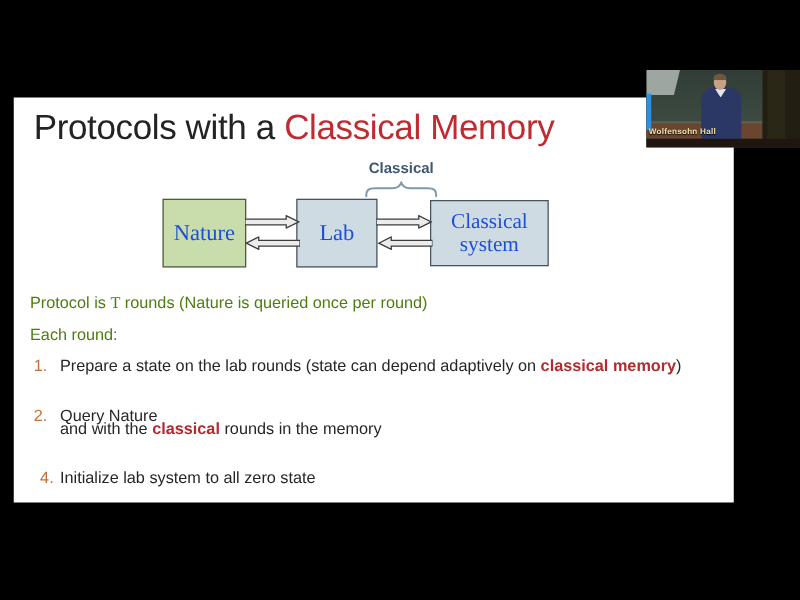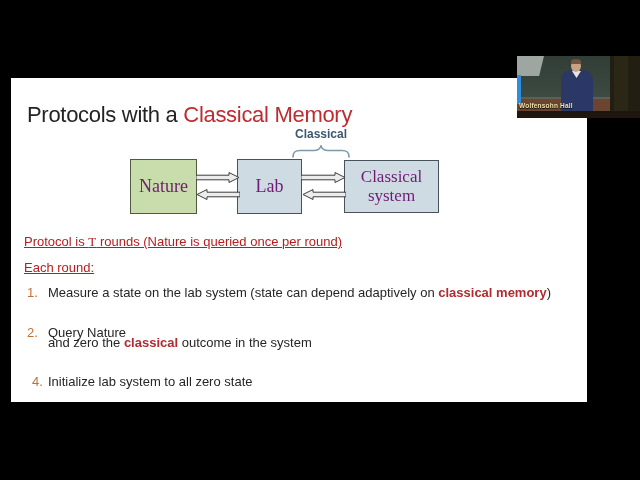--- a/index.html
+++ b/index.html
@@ -4,47 +4,47 @@
 <style>
   html,body{margin:0;padding:0;}
   body{
     width:640px;height:480px;background:#000;position:relative;overflow:hidden;
     font-family:"Liberation Sans",sans-serif;
   }
   .slide{
     position:absolute;left:11px;top:78px;width:576px;height:324px;background:#ffffff;
   }
   .title{
-    position:absolute;left:16px;top:24px;font-size:22px;color:#232323;
+    position:absolute;left:16px;top:8px;font-size:28px;color:#232323;
     letter-spacing:-0.3px;white-space:nowrap;
   }
   .title .red{color:#BF2B30;}
 
   
   .classical-label{
     position:absolute;left:270px;top:49px;width:80px;text-align:center;
     font-size:12px;font-weight:bold;color:#3E5771;
   }
   .brace{position:absolute;left:281px;top:67px;}
   .dbox{
     position:absolute;border:1.5px solid #47525C;display:flex;align-items:center;
     justify-content:center;font-family:"Liberation Serif",serif;font-size:18px;
-    color:#701a75;text-align:center;line-height:1.08;background:#CEDBE3;
+    color:#1d4ed8;text-align:center;line-height:1.08;background:#CEDBE3;
   }
   .dbox.nature{left:119px;top:81px;width:65px;height:53px;background:#C9DCAB;border-color:#4F5A43;}
   .dbox.lab{left:226px;top:81px;width:63px;height:53px;text-align:center;}
   .dbox.memory{left:333px;top:82px;width:93px;height:51px;font-size:17px;}
   .arrow{position:absolute;}
   .a1r{left:185px;top:94px;}
   .a1l{left:185px;top:111px;}
   .a2r{left:290px;top:94px;}
   .a2l{left:290px;top:111px;}
 
   
-  .bodyline{position:absolute;left:13px;font-size:13px;color:#b91c1c;white-space:nowrap;text-decoration:underline;}
+  .bodyline{position:absolute;left:13px;font-size:13px;color:#4d7c0f;white-space:nowrap;}
   .line-protocol{top:156px;}
   .line-each{top:182px;}
   .serif-t{font-family:"Liberation Serif",serif;}
 
   .step{position:absolute;left:16px;font-size:13px;color:#262626;white-space:nowrap;line-height:15px;}
   .step1{top:207px;}
   .step2{top:247px;}
   .step3{top:257px;}
   .step4{top:296px;text-align:center;}
   .step-num{color:#C0713A;display:inline-block;width:21px;}
@@ -104,26 +104,26 @@
     <path d="M0,3.2 L34,3.2 L34,0.5 L44,5.5 L34,10.5 L34,7.8 L0,7.8 Z" fill="#ECECEC" stroke="#3C3C3C" stroke-width="1"></path>
   </svg>
   <svg class="arrow a2l" width="45" height="11" viewBox="0 0 45 11">
     <path d="M45,3.2 L12,3.2 L12,0.5 L2,5.5 L12,10.5 L12,7.8 L45,7.8 Z" fill="#ECECEC" stroke="#3C3C3C" stroke-width="1"></path>
   </svg>
 
   <div class="bodyline line-protocol"><span>Protocol is </span><span class="serif-t">T</span><span> rounds (Nature is queried once per round)</span></div>
 
   <div class="bodyline line-each">Each round:</div>
 
-  <div class="step step1"><span class="step-num">1.</span><span>Measure a state on the lab system (state can depend adaptively on </span><span class="red-bold">classical memory</span><span>)</span></div>
+  <div class="step step1"><span class="step-num">1.</span><span>Prepare a state on the lab rounds (state can depend adaptively on </span><span class="red-bold">classical memory</span><span>)</span></div>
 
   <div class="step step2"><span class="step-num">2.</span><span>Query Nature</span></div>
 
   <div class="step step3">
-    <div class="step-line2"><span>and zero the </span><span class="red-bold">classical</span><span> outcome in the system</span></div>
+    <div class="step-line2"><span>and with the </span><span class="red-bold">classical</span><span> rounds in the memory</span></div>
   </div>
 
   <div class="step step4"><span class="step-num">4.</span><span>Initialize lab system to all zero state</span></div>
 
 </div>
 
 <div class="webcam">
   <div class="wc-board"></div>
   <div class="wc-screen"></div>
   <div class="wc-tray"></div>

